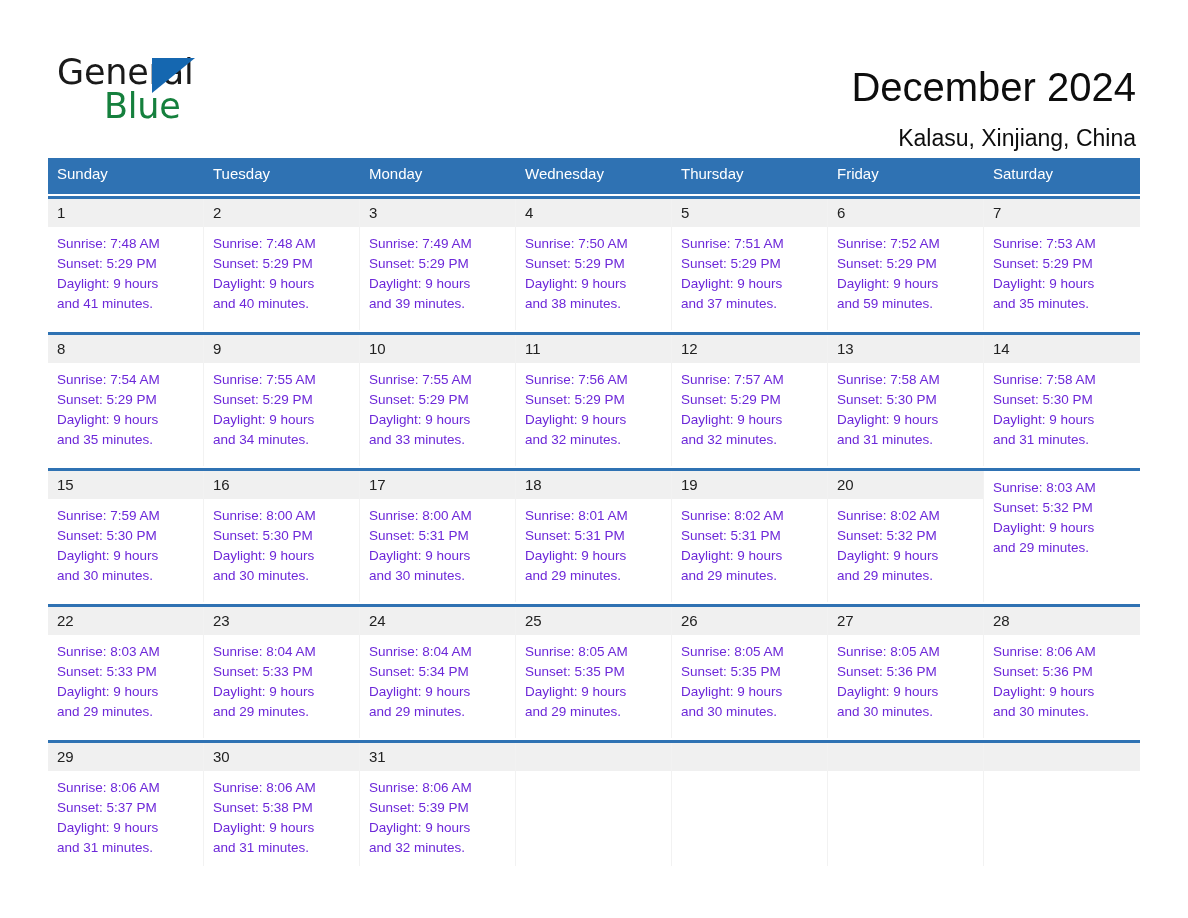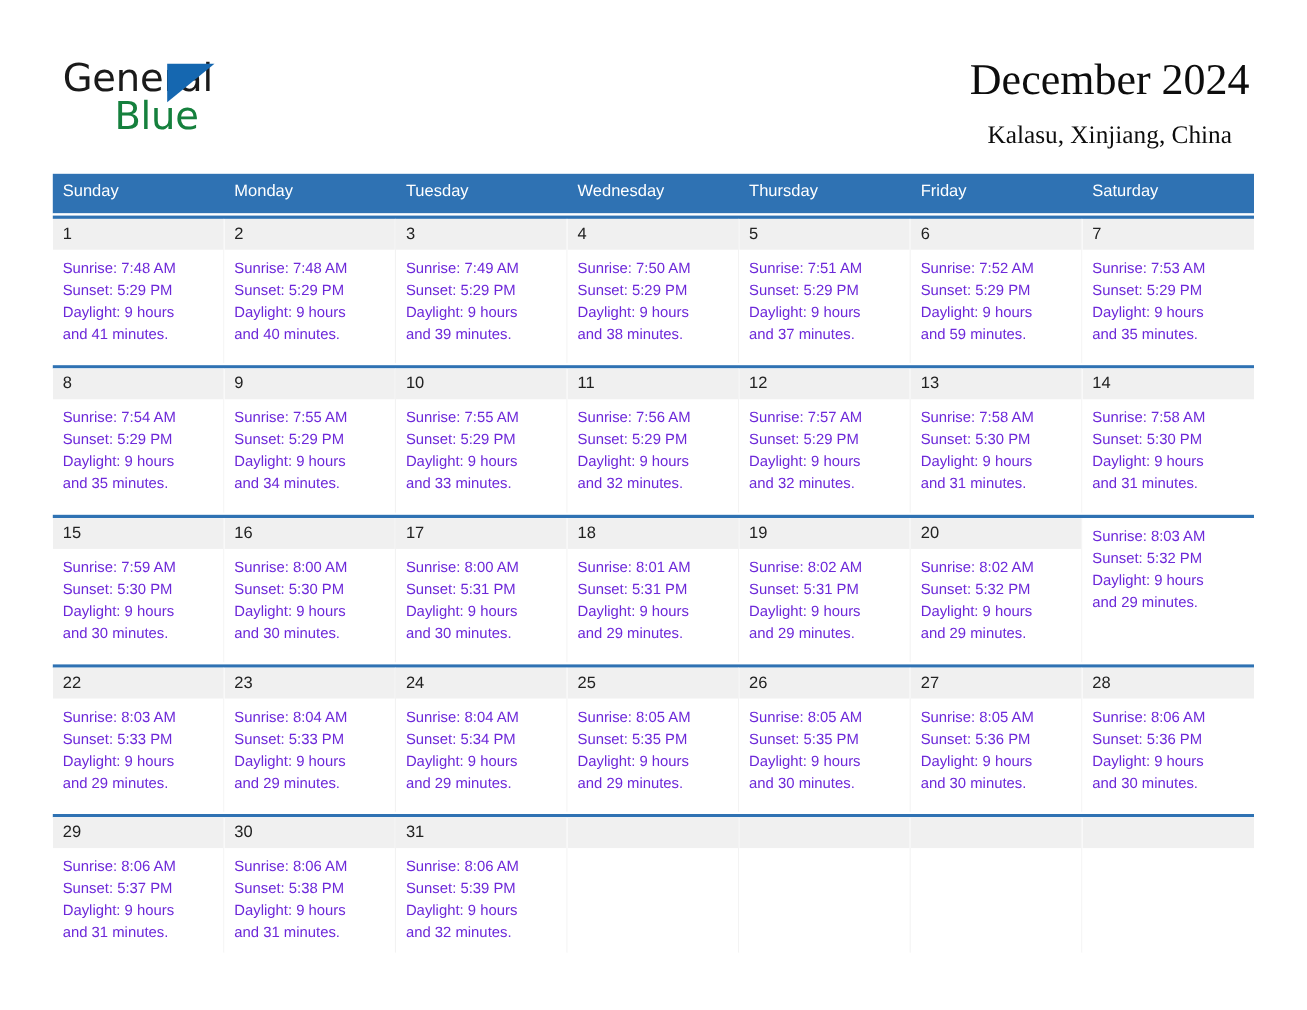--- a/index.html
+++ b/index.html
@@ -51,23 +51,22 @@
     font-size: 35px;
     line-height: 40px;
     color: #15803d;
     letter-spacing: -0.2px;
     font-family: "DejaVu Sans", sans-serif;
     font-weight: 400;
   }
 
   .title-block {
     position: absolute;
-    right: 52px; top: 47px;
-    text-align: center;
-    font-family: Liberation Serif, serif;
+    right: 52px; top: 62px;
+    text-align: right;
   }
   .cal-title {
     font-size: 40px;
     line-height: 50px;
     color: #0d0d0d;
     font-weight: 400;
     white-space: nowrap;
   }
   .cal-subtitle {
     margin-top: 12px;
@@ -151,22 +150,22 @@
       <div class="cal-title">December 2024</div>
       <div class="cal-subtitle">Kalasu, Xinjiang, China</div>
     </div>
 
   </div>
 
   <div class="calendar">
 
     <div class="weekdays">
       <div class="weekday">Sunday</div>
+      <div class="weekday">Tuesday</div>
       <div class="weekday">Monday</div>
-      <div class="weekday">Tuesday</div>
       <div class="weekday">Wednesday</div>
       <div class="weekday">Thursday</div>
       <div class="weekday">Friday</div>
       <div class="weekday">Saturday</div>
     </div>
 
     <div id="weeks-container">
         <div class="week-spacer"></div>
         <div class="week">
           <div class="day">

